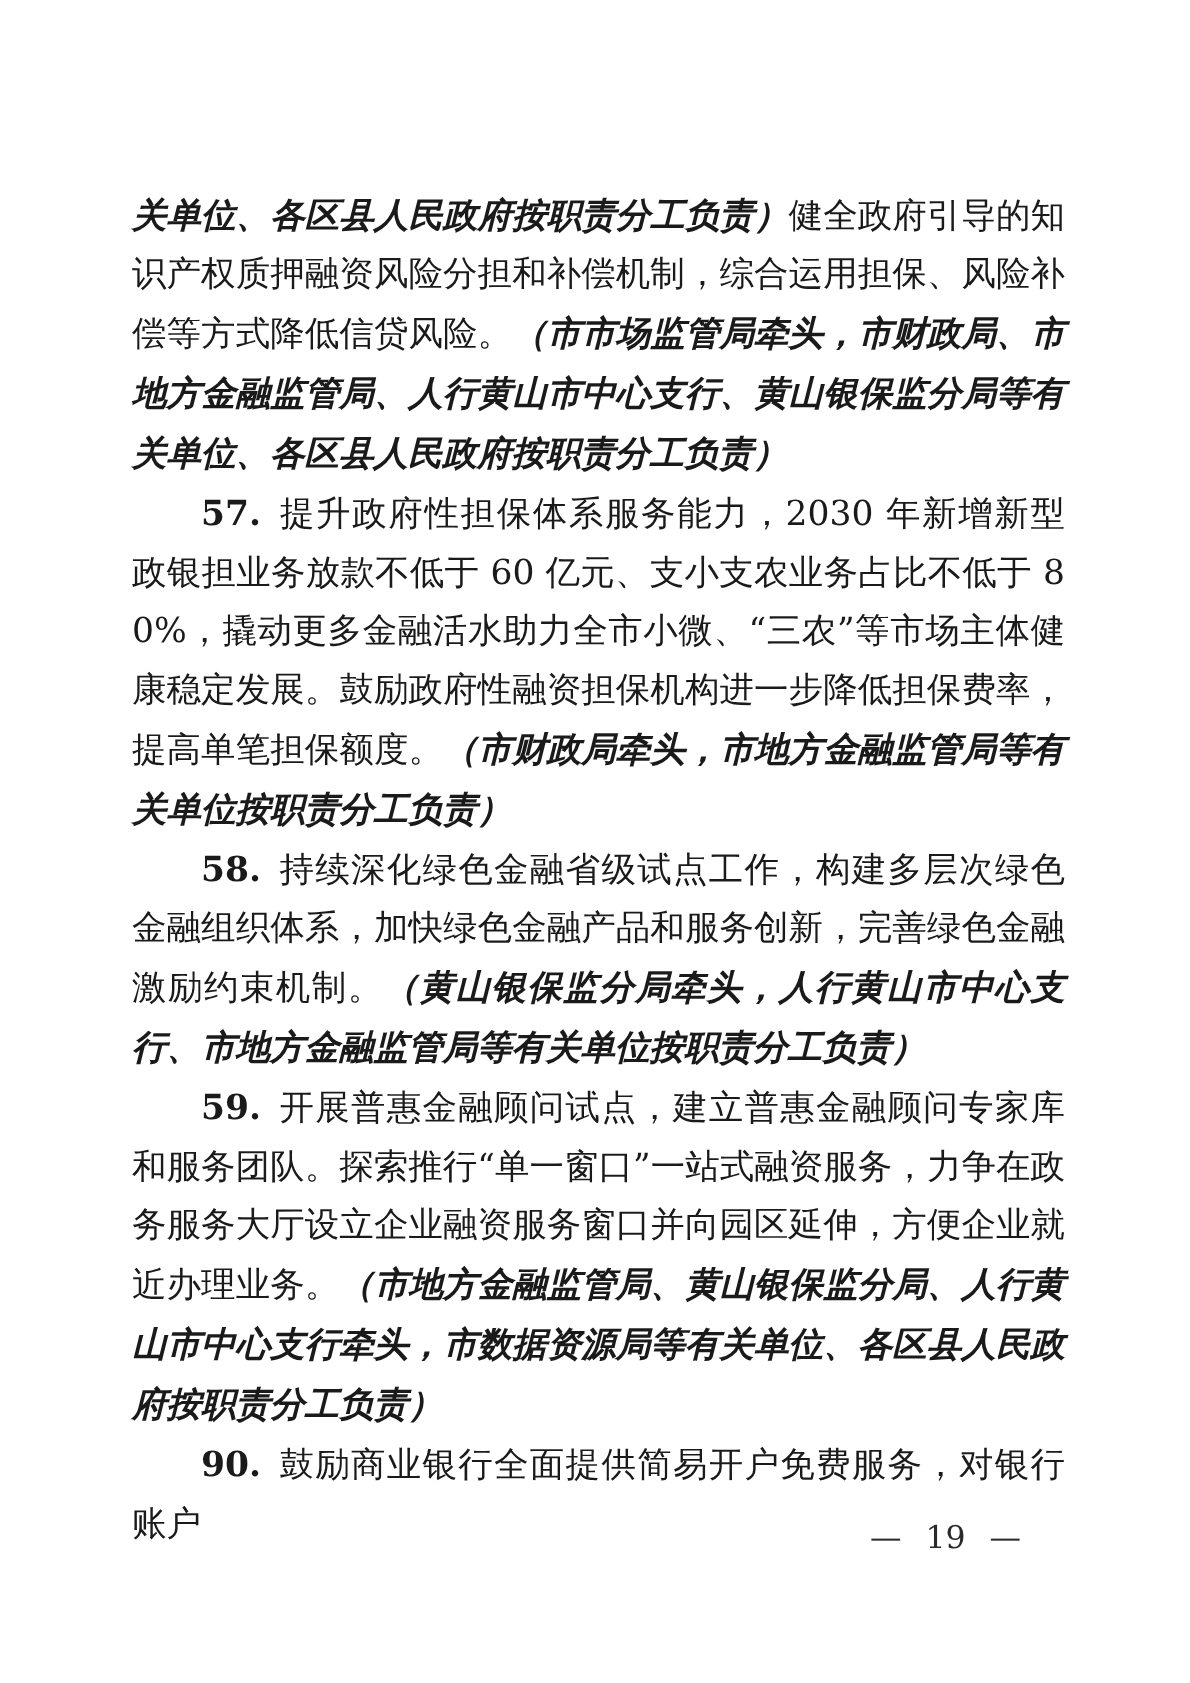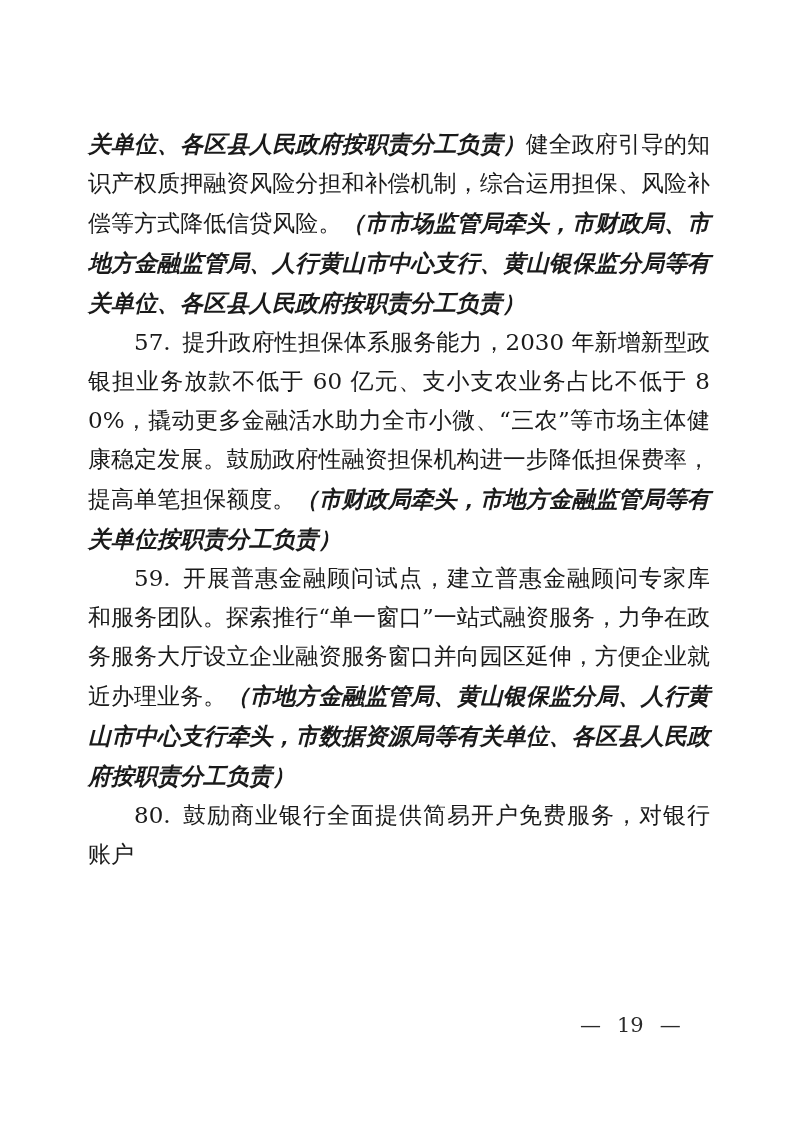--- a/index.html
+++ b/index.html
@@ -37,20 +37,21 @@
   .song {
     font-style: normal;
     font-weight: 400;
   }
   .kaiti {
     font-style: italic;
     font-weight: 600;
   }
   .num {
     margin-right: 0.5em;
+    font-weight: bold;
   }
   .footer {
     position: absolute;
     top: 1008px;
     left: 580px;
     font-size: 21px;
     line-height: 30px;
     color: #2a2a2a;
     white-space: nowrap;
   }
@@ -70,27 +71,30 @@
   <div class="content">
 
     <p class="para">
       <span class="kaiti">关单位、各区县人民政府按职责分工负责）</span><span class="song">健全政府引导的知识产权质押融资风险分担和补偿机制，综合运用担保、风险补偿等方式降低信贷风险。</span><span class="kaiti">（市市场监管局牵头，市财政局、市地方金融监管局、人行黄山市中心支行、黄山银保监分局等有关单位、各区县人民政府按职责分工负责）</span>
     </p>
 
     <p class="para indent">
       <span class="song num">57.</span><span class="song">提升政府性担保体系服务能力，2030 年新增新型政银担业务放款不低于 60 亿元、支小支农业务占比不低于 80%，撬动更多金融活水助力全市小微、“三农”等市场主体健康稳定发展。鼓励政府性融资担保机构进一步降低担保费率，提高单笔担保额度。</span><span class="kaiti">（市财政局牵头，市地方金融监管局等有关单位按职责分工负责）</span>
     </p>
 
+    <p class="para indent">
+      <span class="song num">58.</span><span class="song">持续深化绿色金融省级试点工作，构建多层次绿色金融组织体系，加快绿色金融产品和服务创新，完善绿色金融激励约束机制。</span><span class="kaiti">（黄山银保监分局牵头，人行黄山市中心支行、市地方金融监管局等有关单位按职责分工负责）</span>
+    </p>
 
     <p class="para indent">
       <span class="song num">59.</span><span class="song">开展普惠金融顾问试点，建立普惠金融顾问专家库和服务团队。探索推行“单一窗口”一站式融资服务，力争在政务服务大厅设立企业融资服务窗口并向园区延伸，方便企业就近办理业务。</span><span class="kaiti">（市地方金融监管局、黄山银保监分局、人行黄山市中心支行牵头，市数据资源局等有关单位、各区县人民政府按职责分工负责）</span>
     </p>
 
     <p class="para indent">
-      <span class="song num">80.</span><span class="song">鼓励商业银行全面提供简易开户免费服务，对银行账户</span>
+      <span class="song num">90.</span><span class="song">鼓励商业银行全面提供简易开户免费服务，对银行账户</span>
     </p>
 
   </div>
 
   <div class="footer">
     <span class="dash">—</span><span class="pageno">19</span><span class="dash">—</span>
   </div>
 
 </div>
 

